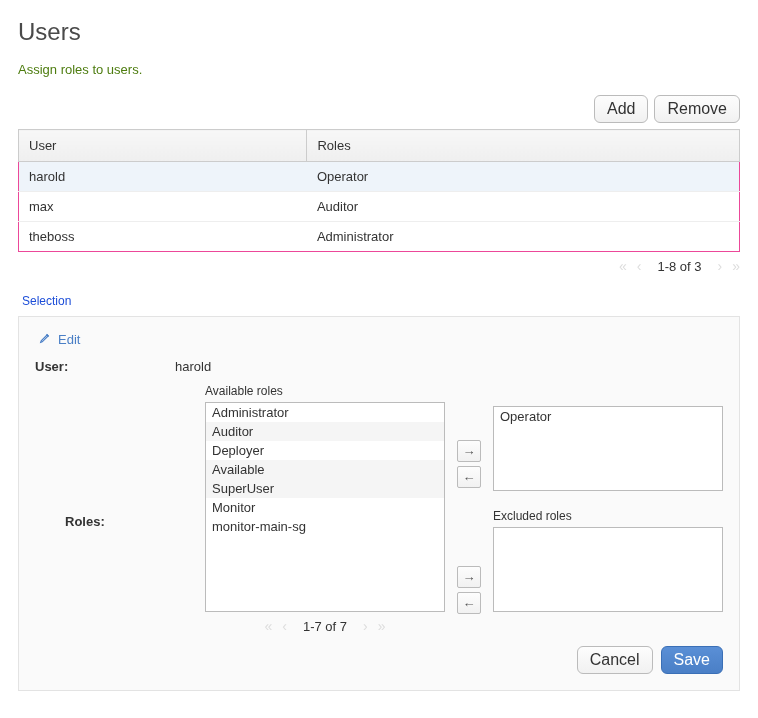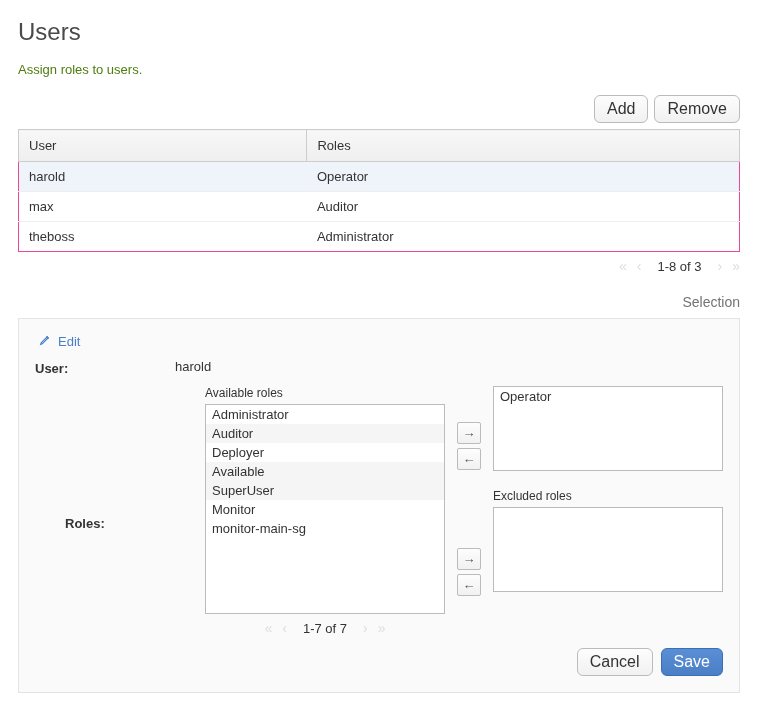--- a/index.html
+++ b/index.html
@@ -78,24 +78,23 @@
   .pager .arrow {
     color: #aaa;
     cursor: pointer;
     font-size: 14px;
     user-select: none;
   }
   .pager .arrow.disabled { color: #ddd; cursor: default; }
   .pager .range { margin: 0 6px; }
 
   .section-label {
-    color: #737373;
-    font-size: 14px;
+    color: #1d4ed8;
+    font-size: 12px;
     margin: 20px 0 8px 4px;
-    text-align: right;
   }
 
   .panel {
     border: 1px solid #e3e3e3;
     background: #fafafa;
     padding: 14px 16px 16px 16px;
   }
 
   .edit-link {
     display: inline-flex;
@@ -103,35 +102,35 @@
     gap: 6px;
     color: #4a7fc6;
     cursor: pointer;
     margin-bottom: 10px;
     margin-left: 4px;
   }
   .edit-link svg { stroke: #4a7fc6; }
 
   .form-row {
     display: flex;
-    align-items: flex-start;
+    align-items: flex-end;
     margin-bottom: 10px;
   }
   .form-row .label {
     width: 140px;
     font-weight: 600;
     color: #333;
     padding-top: 2px;
   }
   .form-row .value { color: #333; }
 
   .roles-editor {
     display: flex;
     gap: 12px;
-    align-items: flex-start;
+    align-items: center;
   }
   .col-available { display:flex; flex-direction:column; }
   .col-right { display:flex; flex-direction:column; gap: 18px; }
   .block-label {
     font-size: 12px;
     color: #333;
     margin-bottom: 4px;
   }
   .listbox {
     border: 1px solid #bbb;

